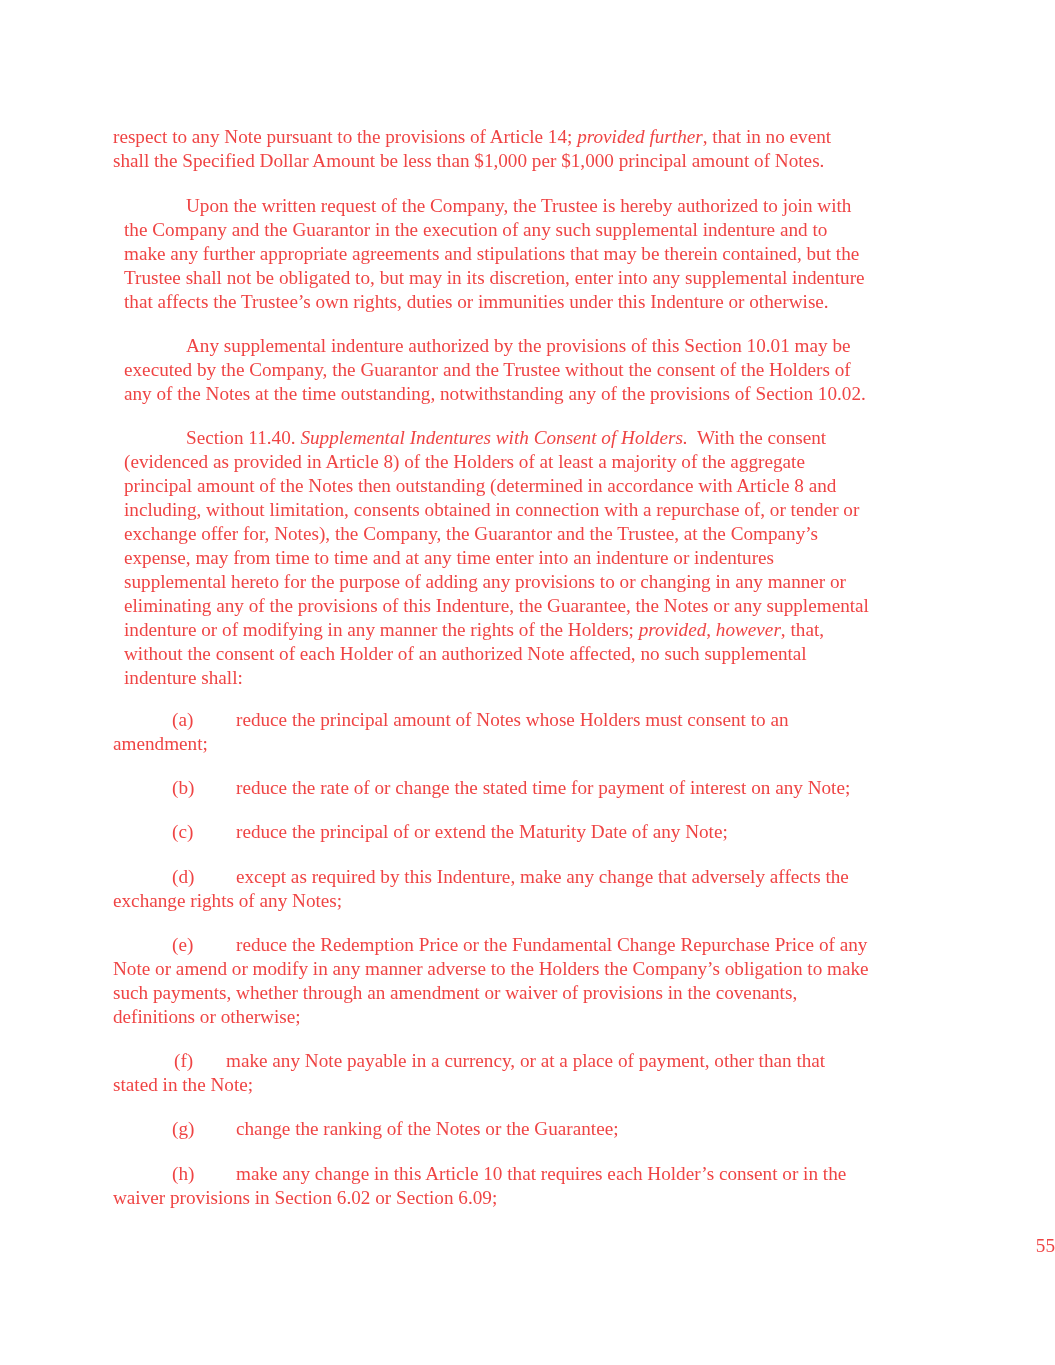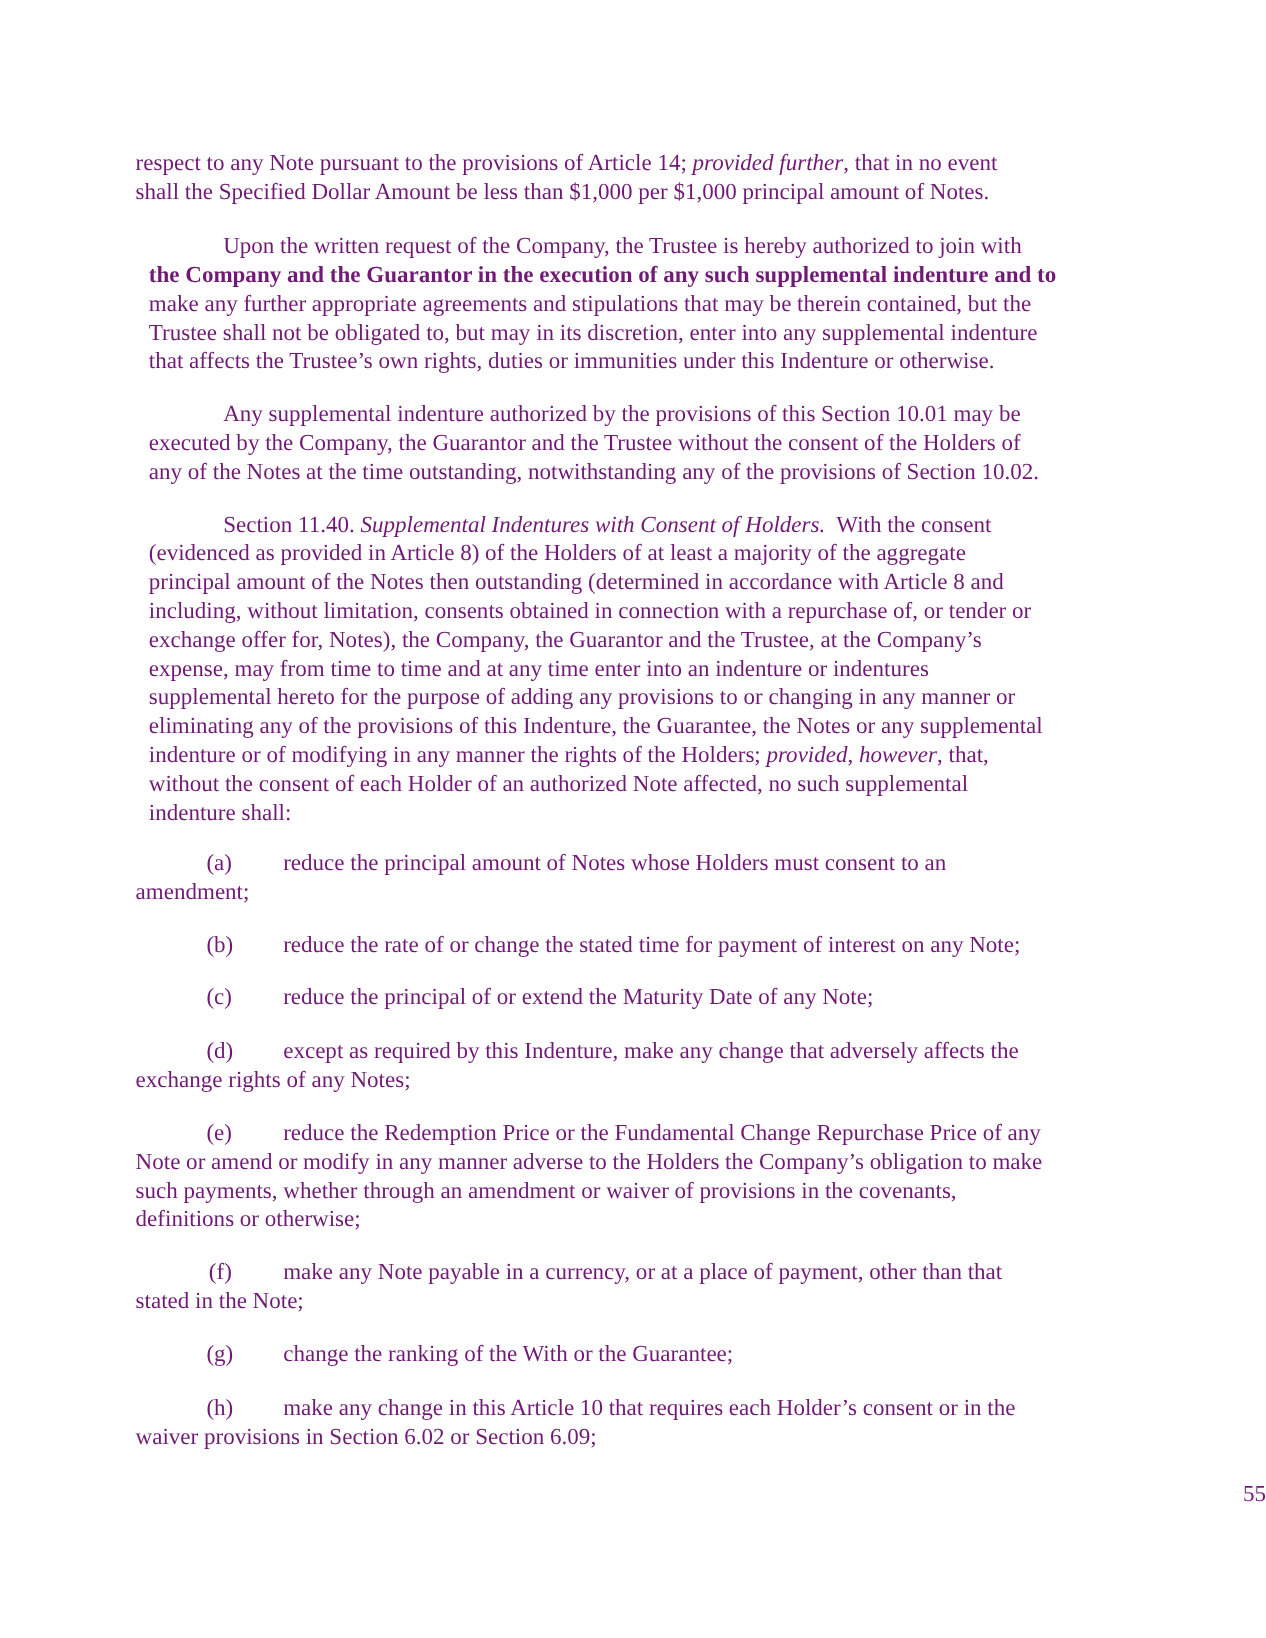--- a/index.html
+++ b/index.html
@@ -1,39 +1,39 @@
 <!DOCTYPE html>
 <html><head>
 <meta charset="utf-8">
 <style>
   html, body { margin: 0; padding: 0; background: #ffffff; }
   body { width: 1055px; height: 1365px; position: relative; overflow: hidden; }
   .page {
     position: absolute; left: 0; top: 0; width: 1055px; height: 1365px;
     font-family: "Liberation Serif", "DejaVu Serif", serif;
-    font-size: 19.2px; color: #701a75;
+    font-size: 19.2px; color: #ef4444;
   }
   .ln { position: absolute; white-space: nowrap; line-height: 24px; }
   .ln i { font-style: italic; }
   .lbl { position: absolute; white-space: nowrap; line-height: 24px; }
   .pgnum { position: absolute; left: 0; width: 1055px; text-align: right; top: 1234px; line-height: 24px; }
 </style>
 </head>
 <body>
 
 <div class="page">
 
   <div>
     <div class="ln" style="left:113px; top:125px;"><span>respect to any Note pursuant to the provisions of Article 14; </span><i>provided further</i><span>, that in no event</span></div>
     <div class="ln" style="left:113px; top:149px;">shall the Specified Dollar Amount be less than $1,000 per $1,000 principal amount of Notes.</div>
   </div>
 
   <div>
     <div class="ln" style="left:186px; top:194px;">Upon the written request of the Company, the Trustee is hereby authorized to join with</div>
-    <div class="ln" style="left:124px; top:218px;font-weight:bold;">the Company and the Guarantor in the execution of any such supplemental indenture and to</div>
+    <div class="ln" style="left:124px; top:218px;">the Company and the Guarantor in the execution of any such supplemental indenture and to</div>
     <div class="ln" style="left:124px; top:242px;">make any further appropriate agreements and stipulations that may be therein contained, but the</div>
     <div class="ln" style="left:124px; top:266px;">Trustee shall not be obligated to, but may in its discretion, enter into any supplemental indenture</div>
     <div class="ln" style="left:124px; top:290px;">that affects the Trustee’s own rights, duties or immunities under this Indenture or otherwise.</div>
   </div>
 
   <div>
     <div class="ln" style="left:186px; top:334px;">Any supplemental indenture authorized by the provisions of this Section 10.01 may be</div>
     <div class="ln" style="left:124px; top:358px;">executed by the Company, the Guarantor and the Trustee without the consent of the Holders of</div>
     <div class="ln" style="left:124px; top:382px;">any of the Notes at the time outstanding, notwithstanding any of the provisions of Section 10.02.</div>
   </div>
@@ -79,27 +79,27 @@
     <div>
       <div class="lbl" style="left:172px; top:933px;">(e)</div>
       <div class="ln" style="left:236px; top:933px;">reduce the Redemption Price or the Fundamental Change Repurchase Price of any</div>
       <div class="ln" style="left:113px; top:957px;">Note or amend or modify in any manner adverse to the Holders the Company’s obligation to make</div>
       <div class="ln" style="left:113px; top:981px;">such payments, whether through an amendment or waiver of provisions in the covenants,</div>
       <div class="ln" style="left:113px; top:1005px;">definitions or otherwise;</div>
     </div>
 
     <div>
       <div class="lbl" style="left:174px; top:1049px;">(f)</div>
-      <div class="ln" style="left:236px; top:1049px;">make any Note payable in a currency, or at a place of payment, other than that</div>
+      <div class="ln" style="left:226px; top:1049px;">make any Note payable in a currency, or at a place of payment, other than that</div>
       <div class="ln" style="left:113px; top:1073px;">stated in the Note;</div>
     </div>
 
     <div>
       <div class="lbl" style="left:172px; top:1117px;">(g)</div>
-      <div class="ln" style="left:236px; top:1117px;">change the ranking of the With or the Guarantee;</div>
+      <div class="ln" style="left:236px; top:1117px;">change the ranking of the Notes or the Guarantee;</div>
     </div>
 
     <div>
       <div class="lbl" style="left:172px; top:1162px;">(h)</div>
       <div class="ln" style="left:236px; top:1162px;">make any change in this Article 10 that requires each Holder’s consent or in the</div>
       <div class="ln" style="left:113px; top:1186px;">waiver provisions in Section 6.02 or Section 6.09;</div>
     </div>
   </div>
 
   <div class="pgnum">55</div>

